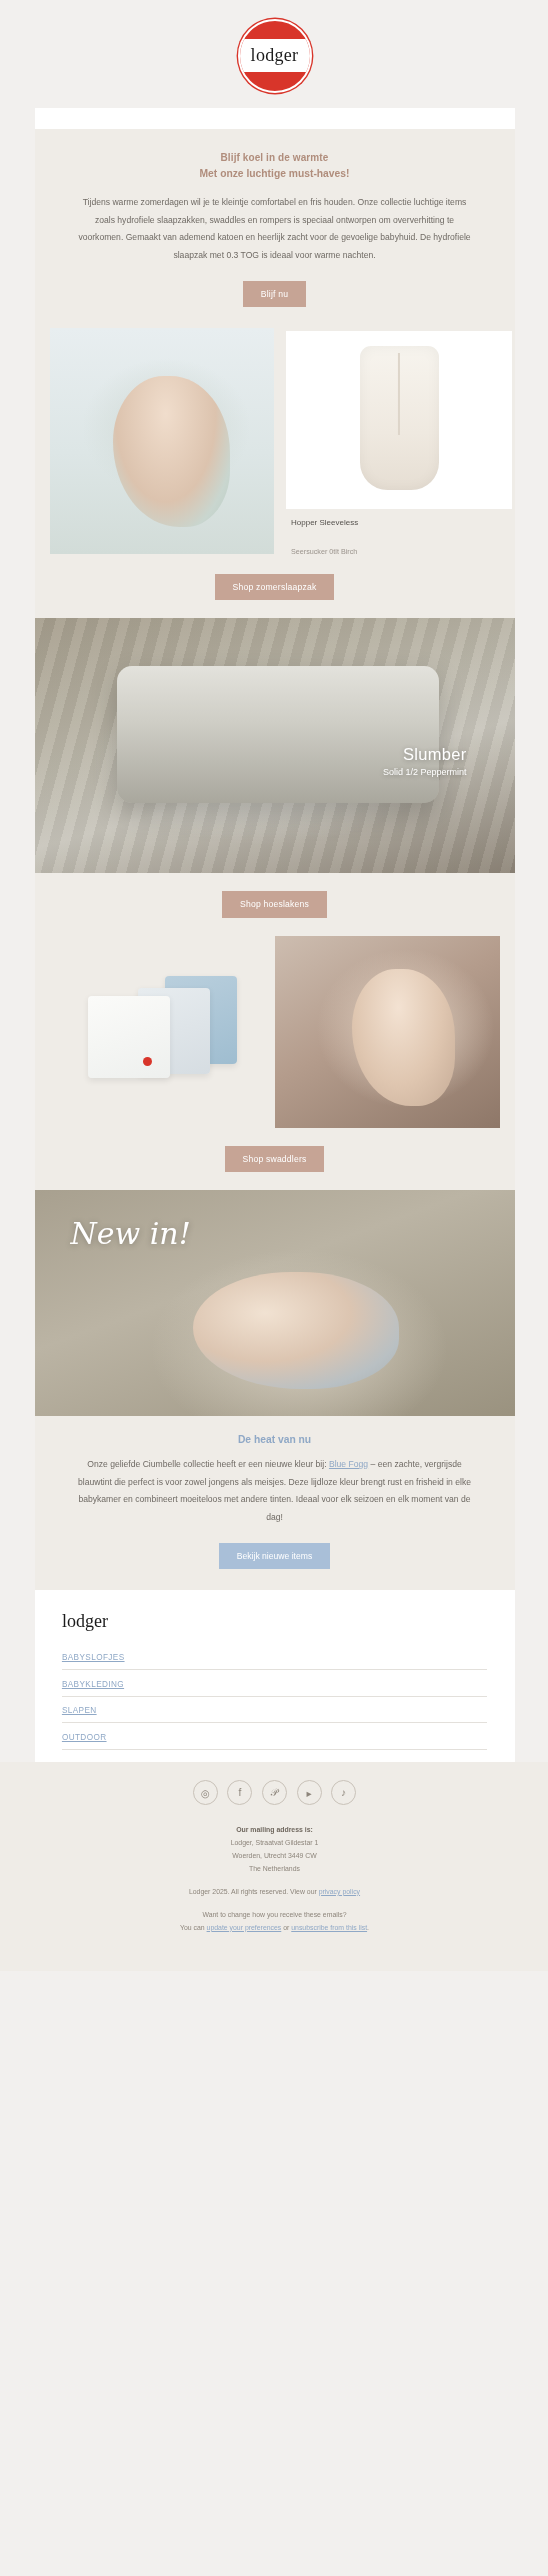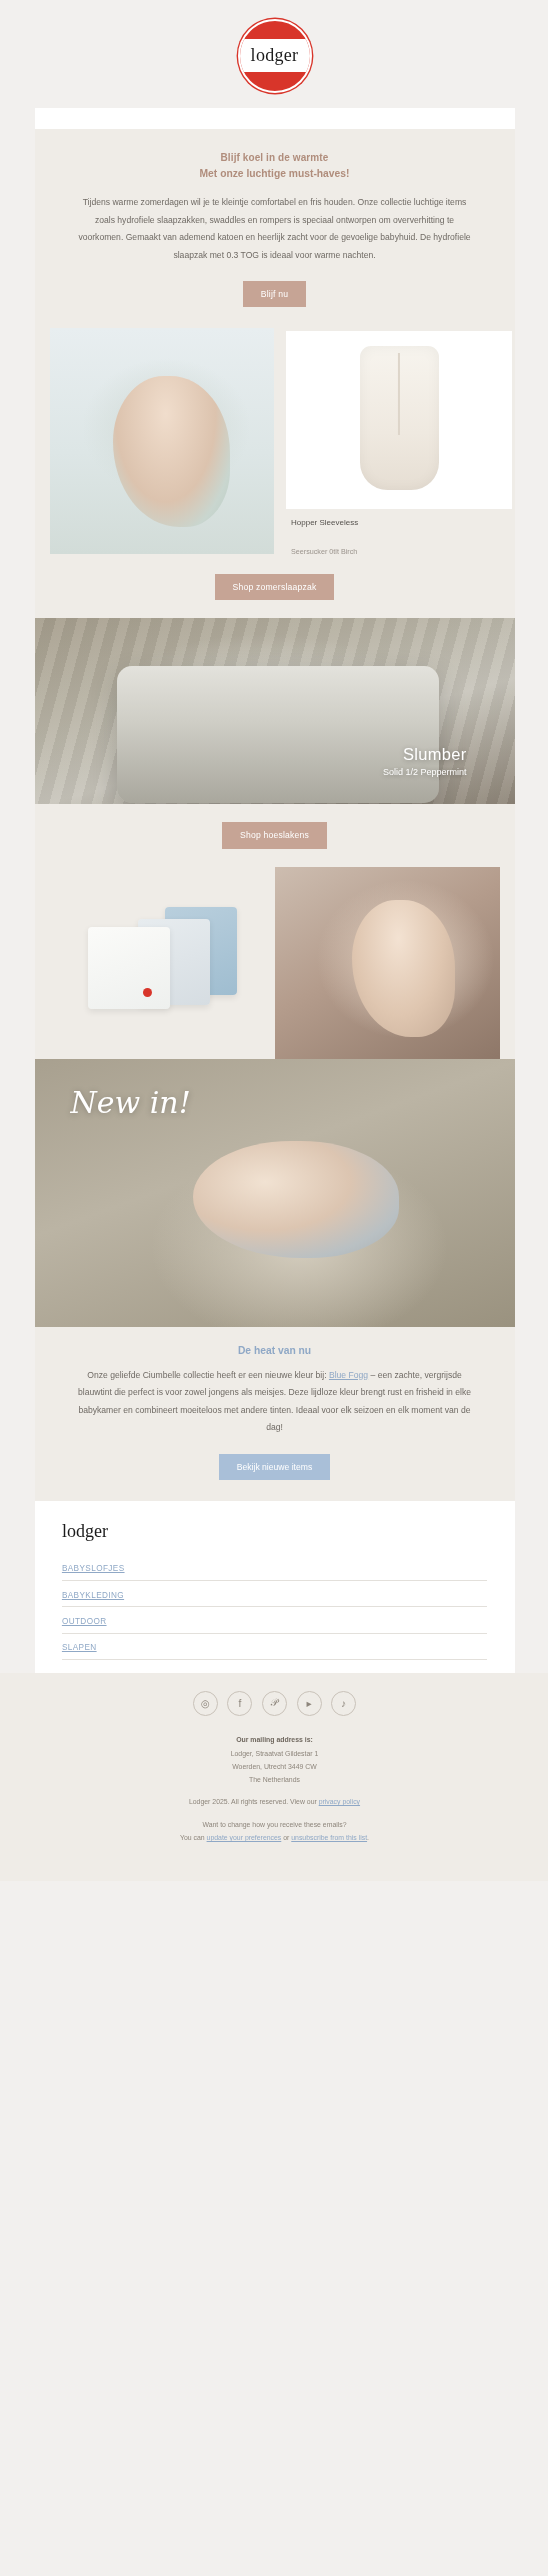--- a/index.html
+++ b/index.html
@@ -228,21 +228,21 @@
     margin-top: 18px;
   }
   .btn-row {
     background: #efece7;
     text-align: center;
     padding: 18px 0 18px 0;
   }
   
   .banner {
     position: relative;
-    width: 480px; height: 186px;
+    width: 480px; height: 255px;
     overflow: hidden;
     background: #b9b4a8;
   }
   .banner-art {
     position: absolute; inset: 0;
     background:
       radial-gradient(ellipse 247px 123px at 48% 55%, #d8d8d2 0%, rgba(216,216,210,0) 70%),
       linear-gradient(165deg, #a79f8e 0%, #b7b2a3 30%, #c9c6bc 60%, #8e8578 100%);
   }
   .banner-art:after {
@@ -315,21 +315,21 @@
   .swaddle-child {
     position: absolute;
     left: 77px; top: 33px;
     width: 103px; height: 137px;
     border-radius: 46% 54% 38% 62%;
     background: radial-gradient(ellipse at 45% 28%, #f3e2d2 0%, #dfc6b0 55%, #c5ab96 100%);
   }
   
   .newin {
     position: relative;
-    width: 480px; height: 268px;
+    width: 480px; height: 226px;
     overflow: hidden;
     background: #b3a795;
   }
   .newin-art {
     position: absolute; inset: 0;
     background:
       radial-gradient(ellipse 206px 137px at 55% 70%, #d4cdbe 0%, rgba(212,205,190,0) 72%),
       linear-gradient(160deg, #a8a08f 0%, #bbb4a4 40%, #9a927f 100%);
   }
   .newin-baby {
@@ -493,39 +493,42 @@
           <div class="cloth c2"></div>
           <div class="cloth c3"></div>
           <div class="cloth-dot"></div>
         </div>
       </div>
       <div class="swaddle-right">
         <div class="swaddle-right-art"></div>
         <div class="swaddle-child"></div>
       </div>
     </div>
+    <div class="btn-row">
+      <button class="btn">Shop swaddlers</button>
+    </div>
 
     <div class="newin">
       <div class="newin-art"></div>
       <div class="newin-baby"></div>
       <div class="newin-script">New in!</div>
     </div>
 
     <div class="kleur">
       <h3>De heat van nu</h3>
       <p><span>Onze geliefde Ciumbelle collectie heeft er een nieuwe kleur bij: </span><a class="inline" href="#">Blue Fogg</a><span> – een zachte, vergrijsde blauwtint die perfect is voor zowel jongens als meisjes. Deze lijdloze kleur brengt rust en frisheid in elke babykamer en combineert moeiteloos met andere tinten. Ideaal voor elk seizoen en elk moment van de dag!</span></p>
       <button class="btn-blue">Bekijk nieuwe items</button>
     </div>
 
     <div class="footer-nav">
       <div class="footer-logo">lodger</div>
       <a class="fnav-item" href="#">BABYSLOFJES</a>
       <a class="fnav-item" href="#">BABYKLEDING</a>
+      <a class="fnav-item" href="#">SLAPEN</a>
       <a class="fnav-item" href="#">OUTDOOR</a>
-      <a class="fnav-item" href="#">SLAPEN</a>
     </div>
   </div>
 
   <div class="social">
     <div class="soc">◎</div>
     <div class="soc">f</div>
     <div class="soc">𝒫</div>
     <div class="soc">▸</div>
     <div class="soc">♪</div>
   </div>

